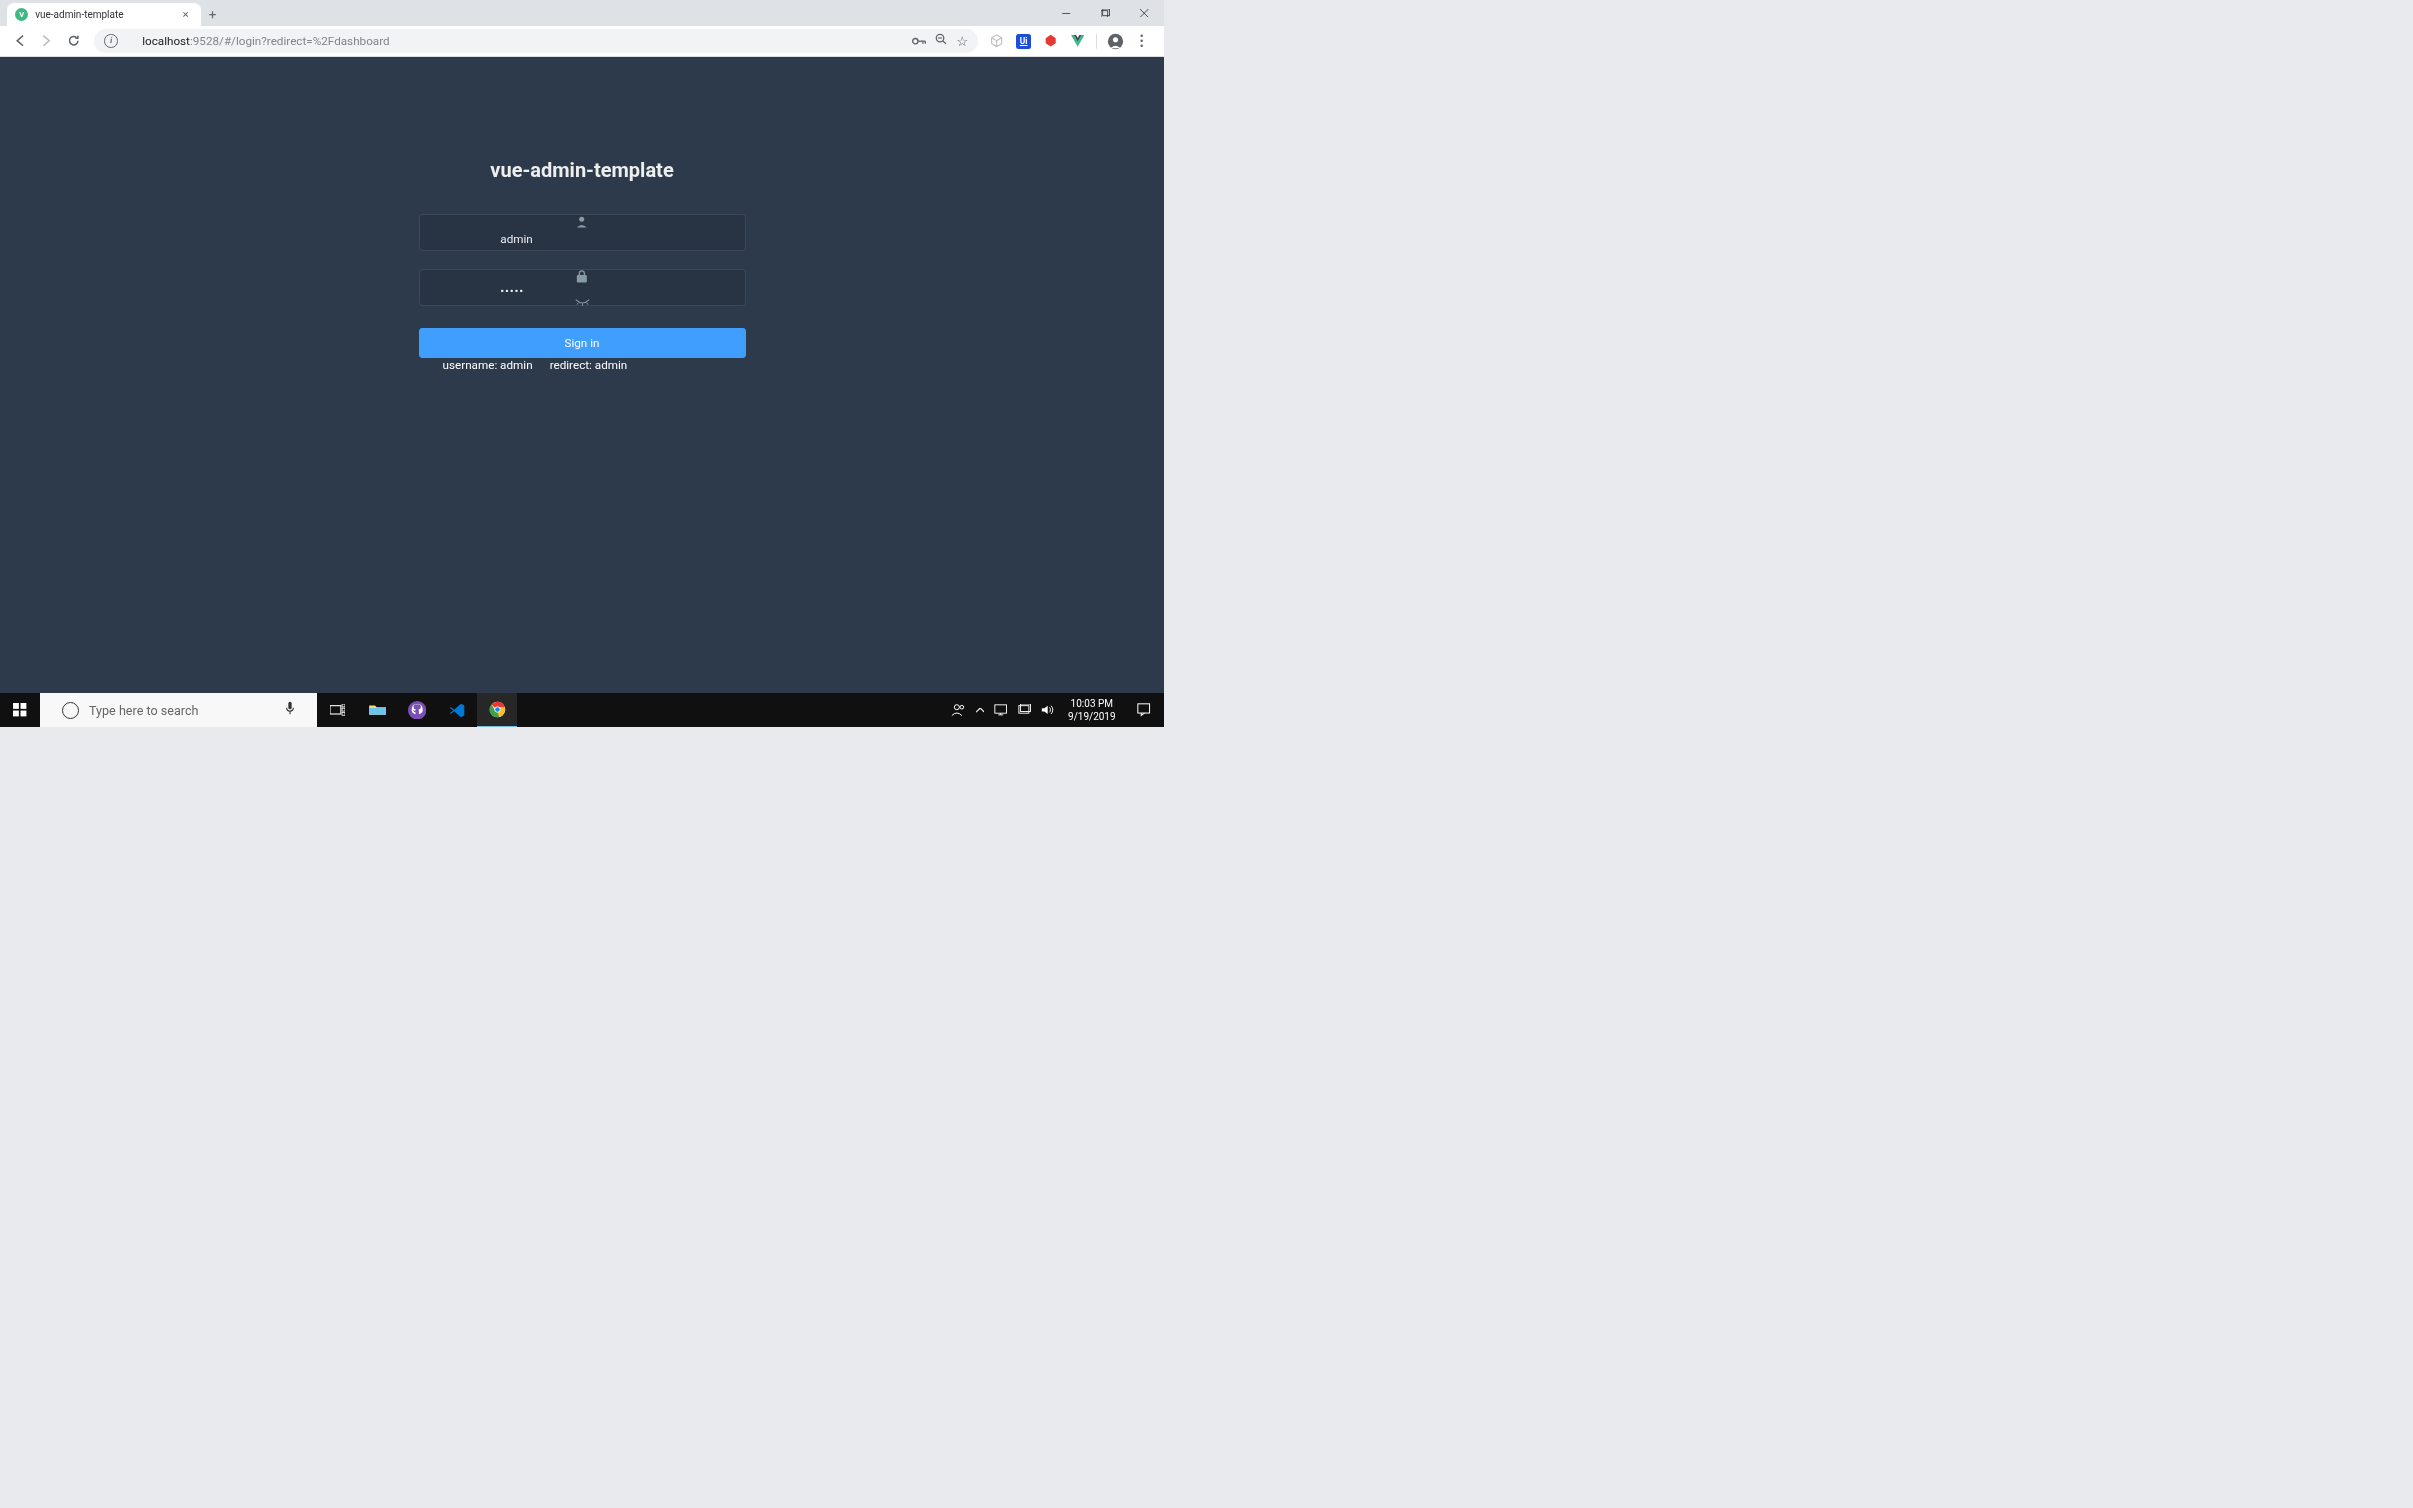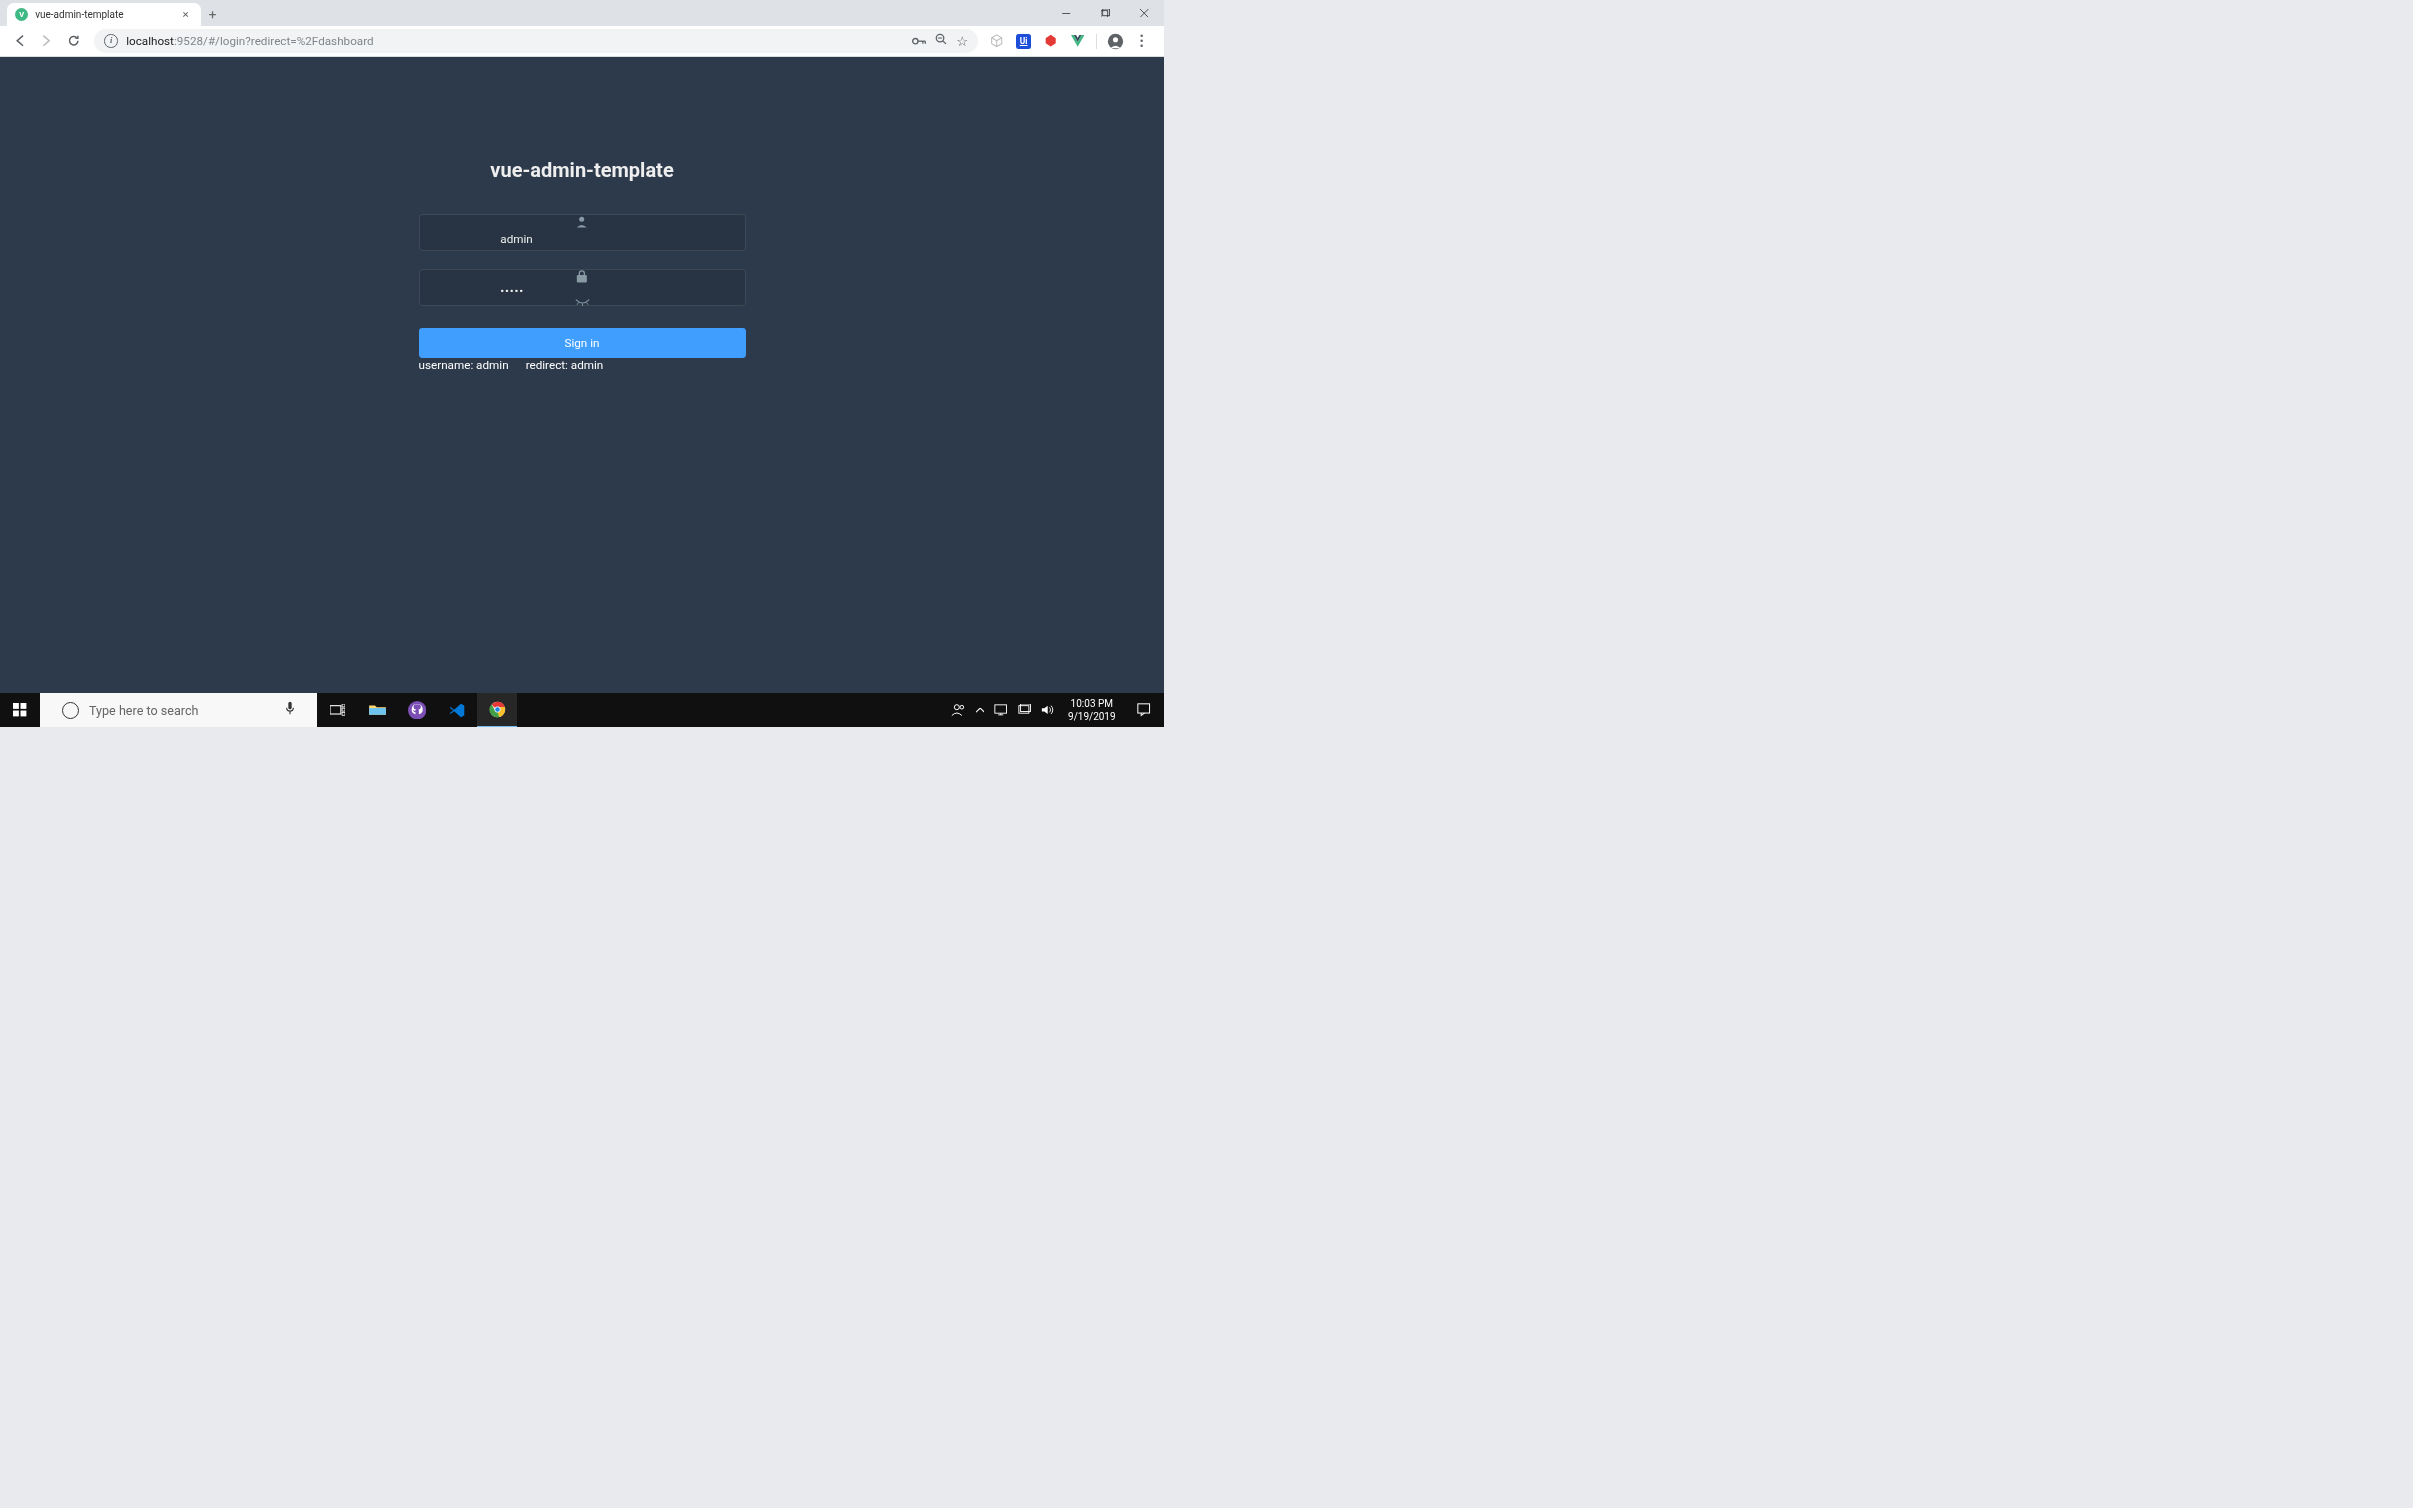--- a/index.html
+++ b/index.html
@@ -131,20 +131,21 @@
       justify-content: center;
       font-size: 8.4px;
       color: #5f6368;
       margin-right: 8.4px;
       font-family: serif;
       font-style: italic;
       font-weight: bold;
     }
     .url-text {
       flex: 1;
+      margin-left: 16px;
     }
     .url-host {
       color: #202124;
     }
     .url-port, .url-path {
       color: #80868b;
     }
     .toolbar-icons {
       display: flex;
       align-items: center;
@@ -243,20 +244,21 @@
       color: #fff;
       font-size: 11.7px;
       cursor: pointer;
       margin-top: 3.4px;
     }
     .tips {
       display: flex;
       gap: 17px;
       color: #fff;
       font-size: 11.7px;
+      margin-left: 24px;
     }
     
     .taskbar {
       height: 34px;
       background: #101010;
       display: flex;
       align-items: center;
       position: relative;
     }
     .start-btn {

